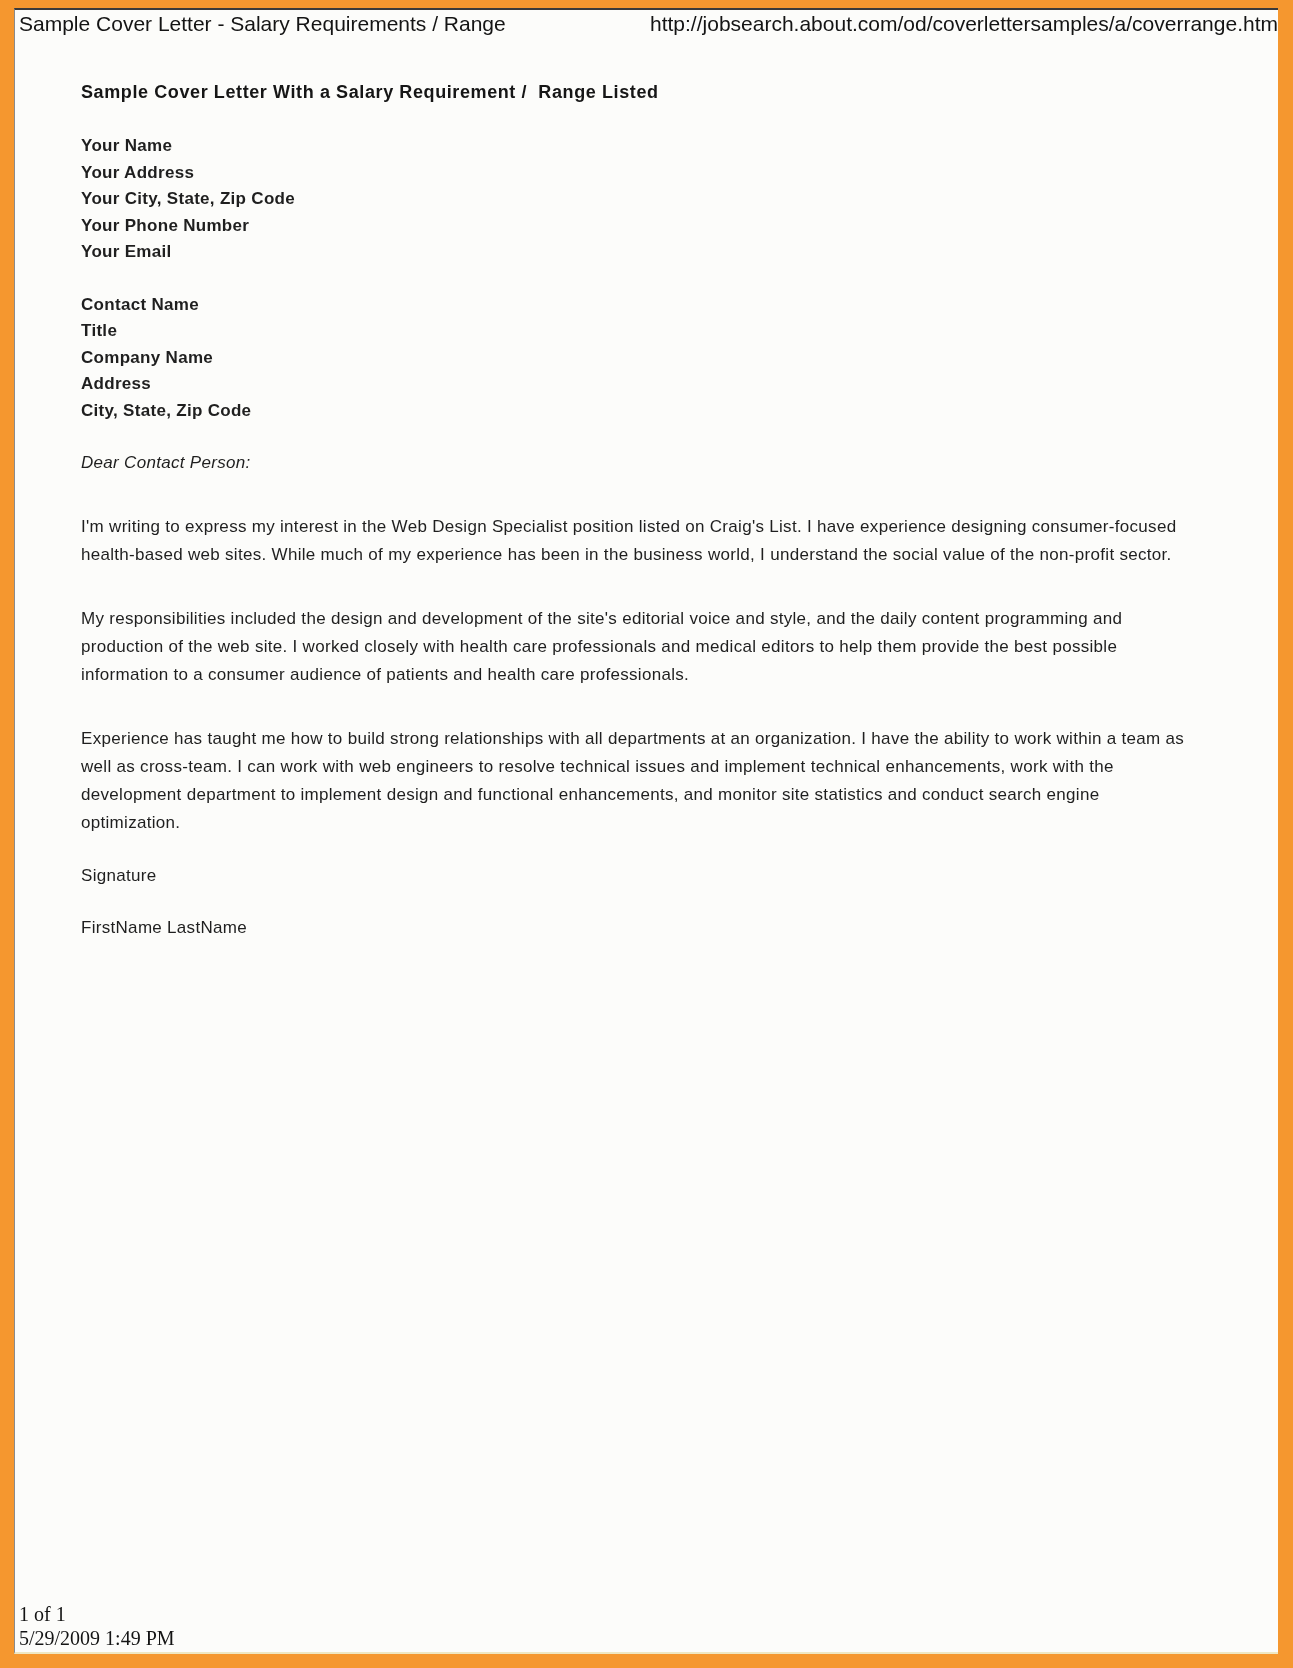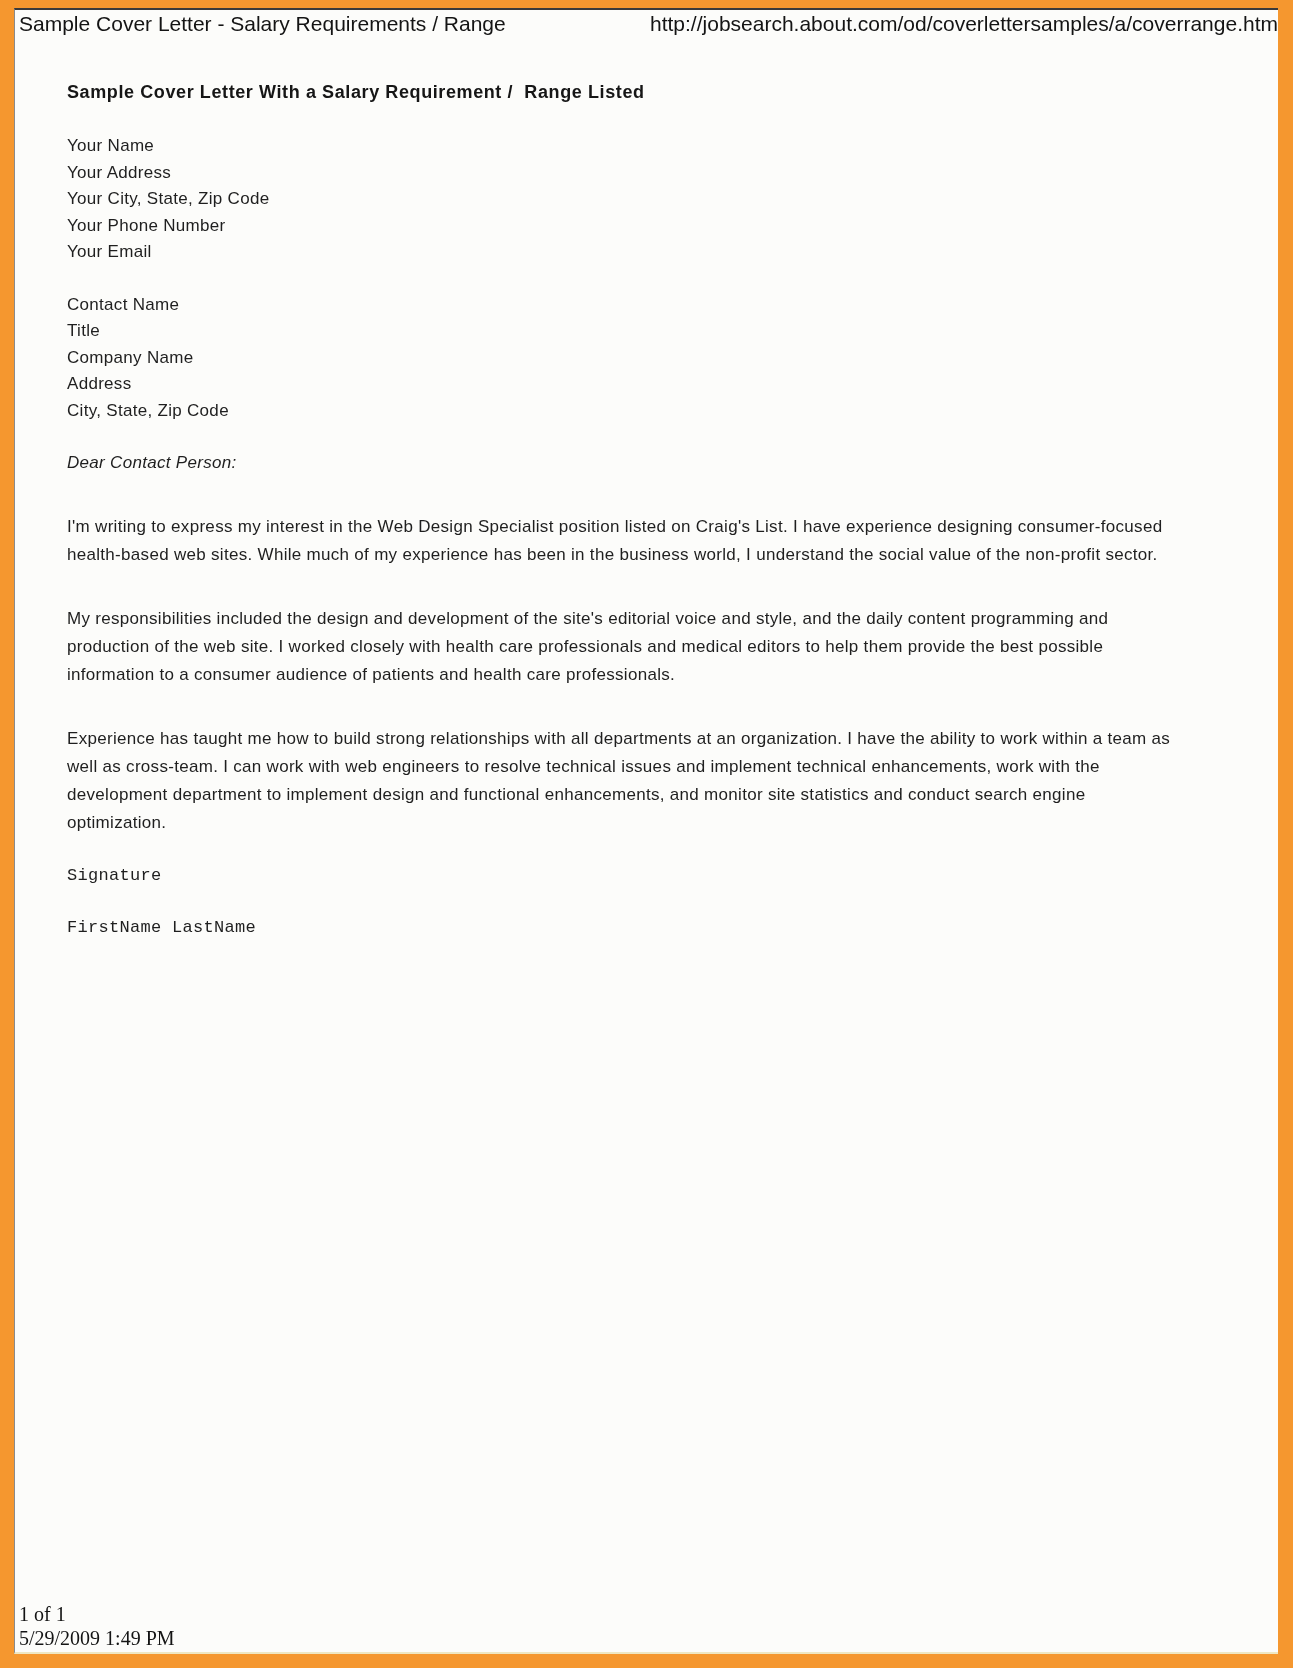--- a/index.html
+++ b/index.html
@@ -23,44 +23,44 @@
     justify-content: space-between;
     align-items: flex-start;
     padding: 2px 0 0 4px;
     font-family: Liberation Sans, sans-serif;
     font-size: 21px;
     line-height: 24px;
     color: #141414;
     white-space: nowrap;
   }
   .letter {
-    padding-left: 52px;
+    padding-left: 66px;
     color: #1f1f1f;
     font-size: 17px;
     letter-spacing: 0.3px;
   }
   .letter-heading {
     margin-top: 46px;
     font-size: 18px;
     font-weight: bold;
     letter-spacing: 0.6px;
     line-height: 20px;
     color: #161616;
     white-space: pre-wrap;
   }
   .addr-block { margin-top: 31px; line-height: 26.5px; }
   .addr-block + .addr-block { margin-top: 26px; }
-  .addr-line { white-space: nowrap; }
+  .addr-line { white-space: nowrap; font-weight: bold; }
   .salutation { margin-top: 26px; line-height: 26.5px; font-style: italic; }
   .para {
     margin-top: 36px;
     line-height: 28px;
     max-width: 1115px;
   }
-  .closing, .signature-name { margin-top: 26px; line-height: 26.5px; font-family: Liberation Mono, monospace; }
+  .closing, .signature-name { margin-top: 26px; line-height: 26.5px; }
   .print-footer {
     position: absolute;
     left: 4px; right: 10px; bottom: 2px;
     display: flex;
     justify-content: space-between;
     font-family: "Liberation Serif", serif;
     font-size: 20px;
     line-height: 24px;
     color: #141414;
     flex-direction: column;

